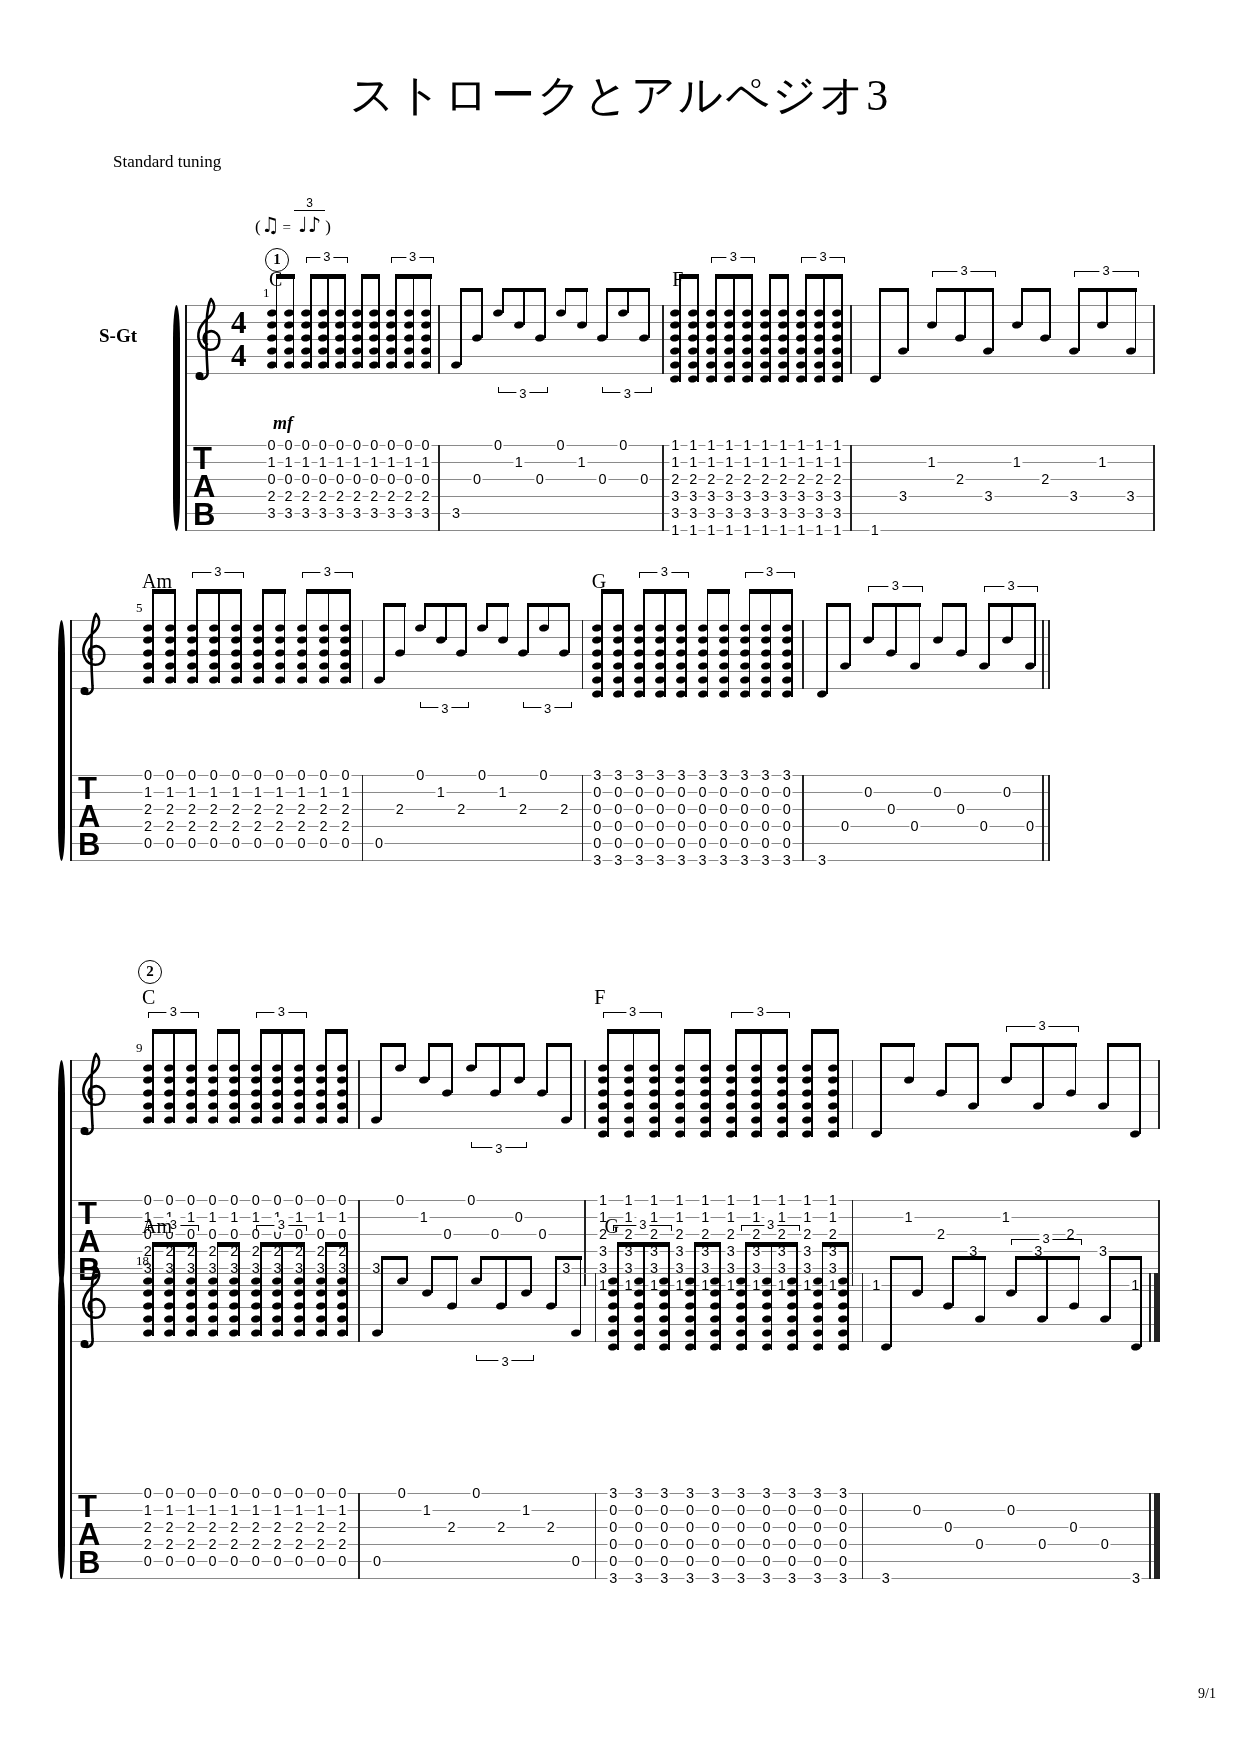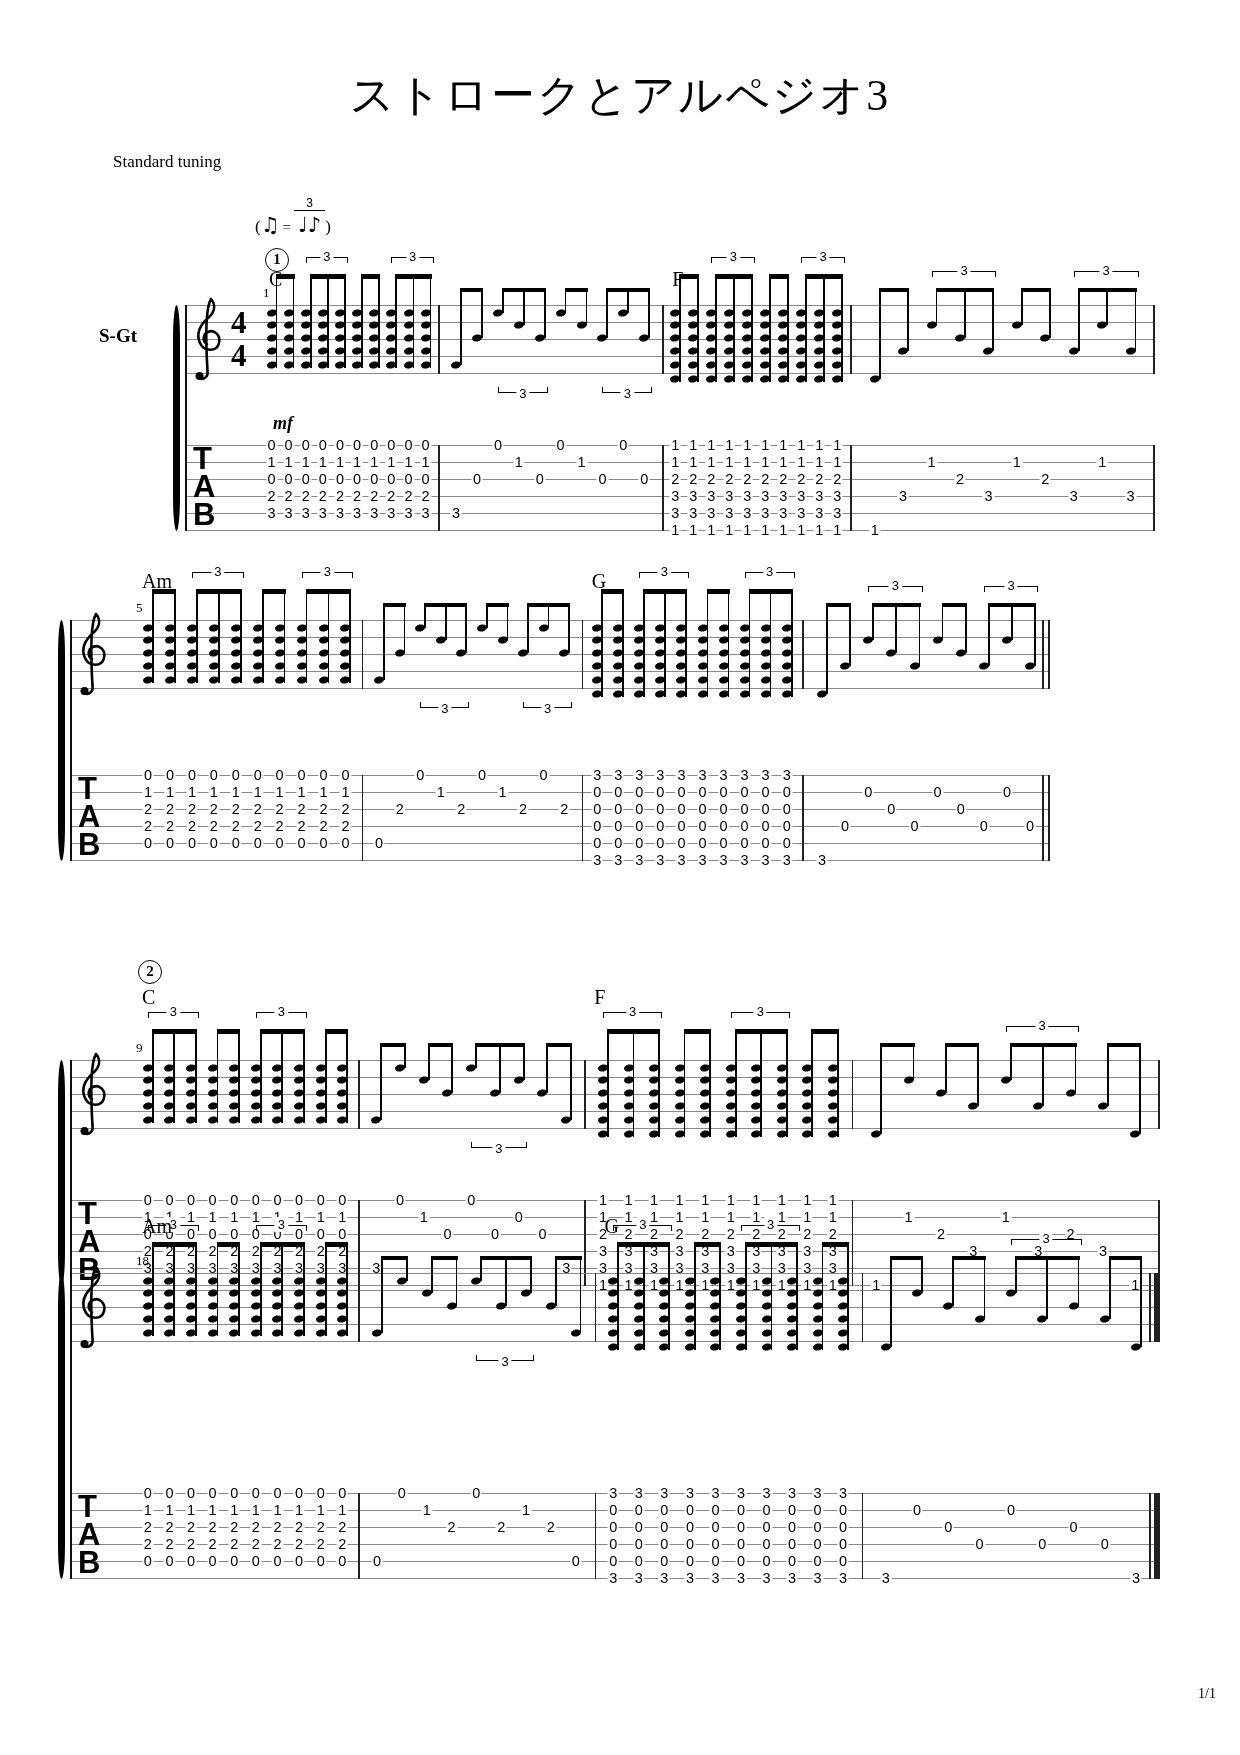--- a/index.html
+++ b/index.html
@@ -1496,13 +1496,13 @@
       <div class="brace" style="left: -12px; top: 63px; height: 306px;"></div>
       <svg viewBox="0 0 34 92" width="34" height="92" class="clefsvg" style="left: 6px; top: 51px;">
         <path d="M20 6 C25 12 24 19 17 25 C8 33 5 41 9 50 C13 59 26 59 28 50 C30 42 23 36 17 39 C12 41 11 48 16 51 M20 6 C15 14 14 36 16.5 78 C17.5 85 11 88 7 84" fill="none" stroke="#000" stroke-width="2.6" stroke-linecap="round"></path>
         <circle cx="8.5" cy="83" r="4" fill="#000"></circle>
       </svg>
       <div class="mnum" style="left: 66px; top: 43px;">18</div>
       <div class="chord" style="left: 72px; top: 5px;">Am</div>
       <div class="chord" style="left: 534.6px; top: 5px;">G</div>
     </div>
   </div>
-<div class="footer">1/1</div>
+<div class="footer">9/1</div>
 
 </body></html>

